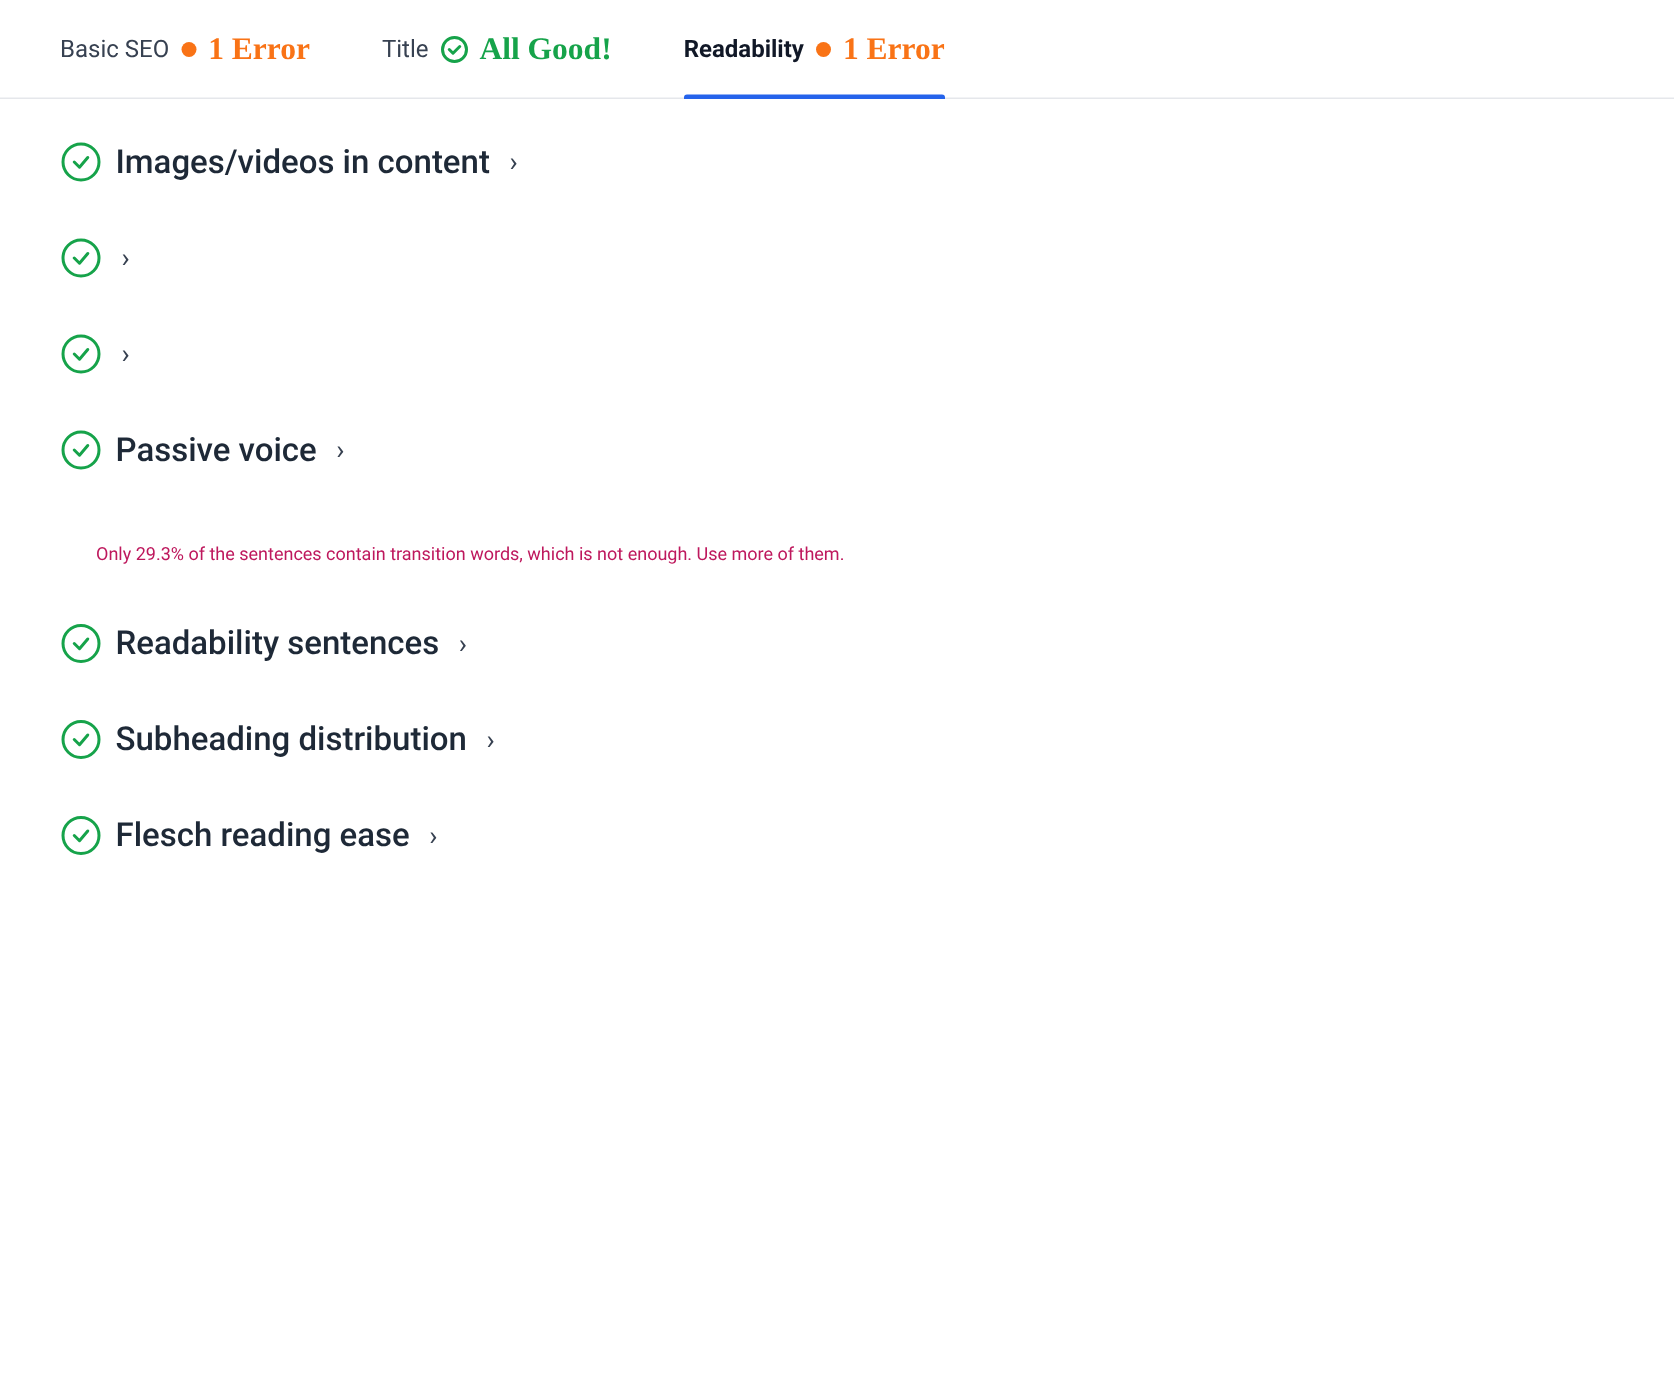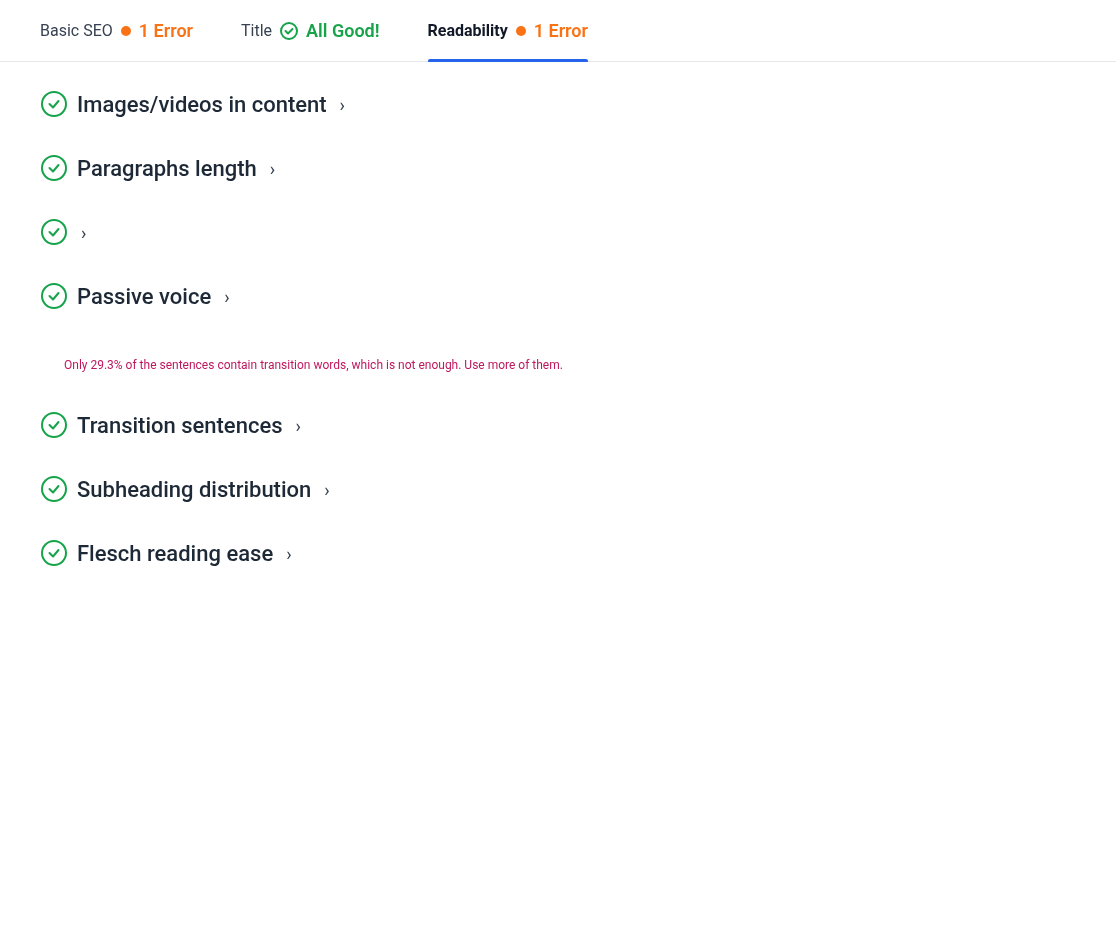--- a/index.html
+++ b/index.html
@@ -57,22 +57,23 @@
       width: 10px;
       height: 10px;
       border-radius: 50%;
     }
 
     .tab-dot.error {
       background: #f97316;
     }
 
     .tab-status {
-      font-size: 18px;
+      font-size: 21px;
       font-weight: 600;
+      font-family: Liberation Serif, serif;
     }
 
     .tab-status.error {
       color: #f97316;
     }
 
     .tab-status.good {
       color: #16a34a;
     }
 
@@ -207,21 +208,20 @@
 
   <div class="item">
     <div class="item-header">
       <span class="item-icon">
         <span class="icon-good">
           <svg width="14" height="14" viewBox="0 0 14 14" fill="none">
             <path d="M2.5 7L6 10.5L11.5 4" stroke="#16a34a" stroke-width="2" stroke-linecap="round" stroke-linejoin="round"></path>
           </svg>
         </span>
       </span>
-      <span class="item-label">Paragraphs length</span>
       <span class="item-chevron">›</span>
     </div>
   </div>
 
   <div class="item">
     <div class="item-header">
       <span class="item-icon">
         <span class="icon-good">
           <svg width="14" height="14" viewBox="0 0 14 14" fill="none">
             <path d="M2.5 7L6 10.5L11.5 4" stroke="#16a34a" stroke-width="2" stroke-linecap="round" stroke-linejoin="round"></path>
@@ -252,21 +252,21 @@
 
   <div class="item">
     <div class="item-header">
       <span class="item-icon">
         <span class="icon-good">
           <svg width="14" height="14" viewBox="0 0 14 14" fill="none">
             <path d="M2.5 7L6 10.5L11.5 4" stroke="#16a34a" stroke-width="2" stroke-linecap="round" stroke-linejoin="round"></path>
           </svg>
         </span>
       </span>
-      <span class="item-label">Transition sentences</span>
+      <span class="item-label">Readability sentences</span>
       <span class="item-chevron">›</span>
     </div>
   </div>
 
   <div class="item">
     <div class="item-header">
       <span class="item-icon">
         <span class="icon-good">
           <svg width="14" height="14" viewBox="0 0 14 14" fill="none">
             <path d="M2.5 7L6 10.5L11.5 4" stroke="#16a34a" stroke-width="2" stroke-linecap="round" stroke-linejoin="round"></path>

